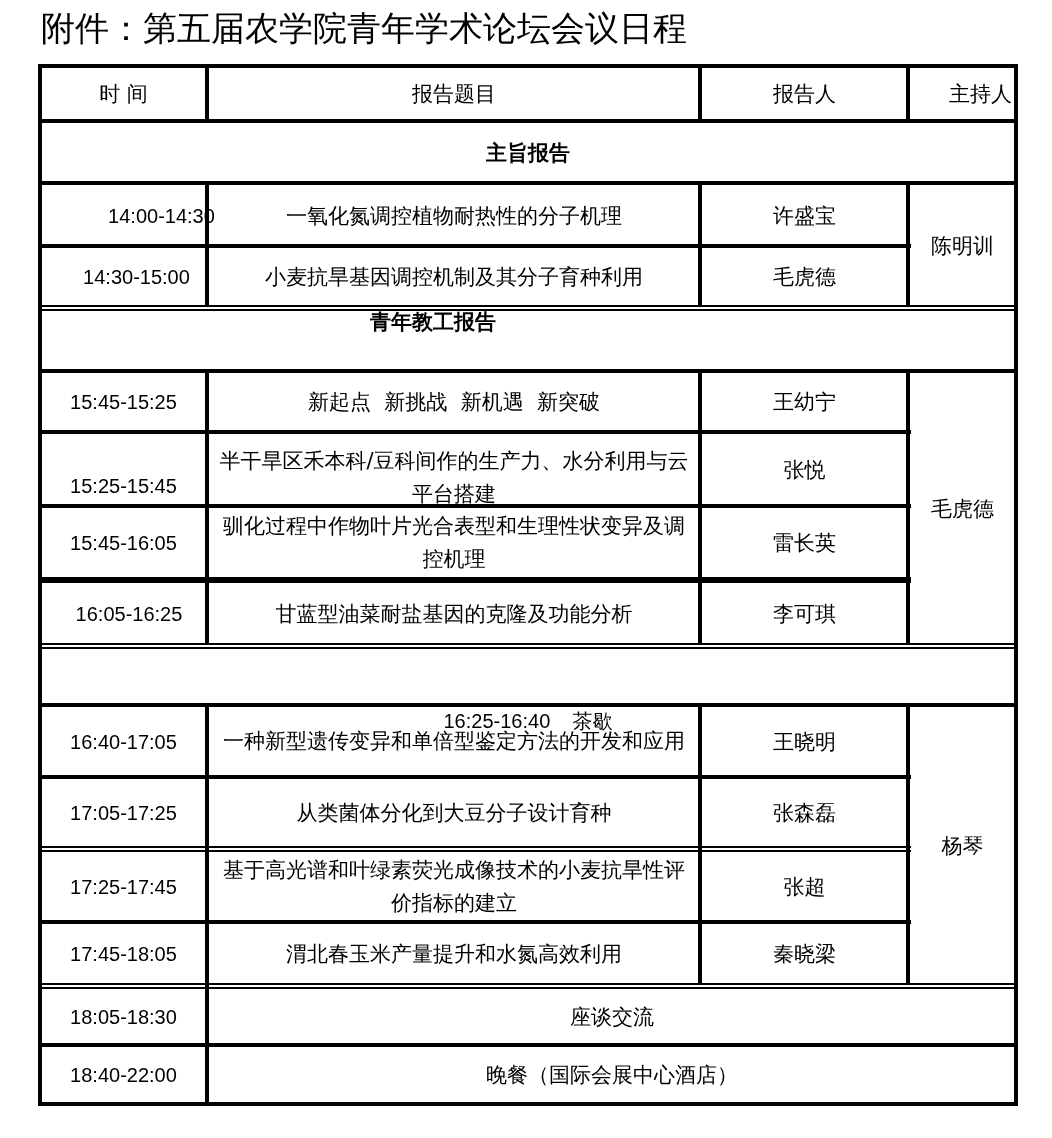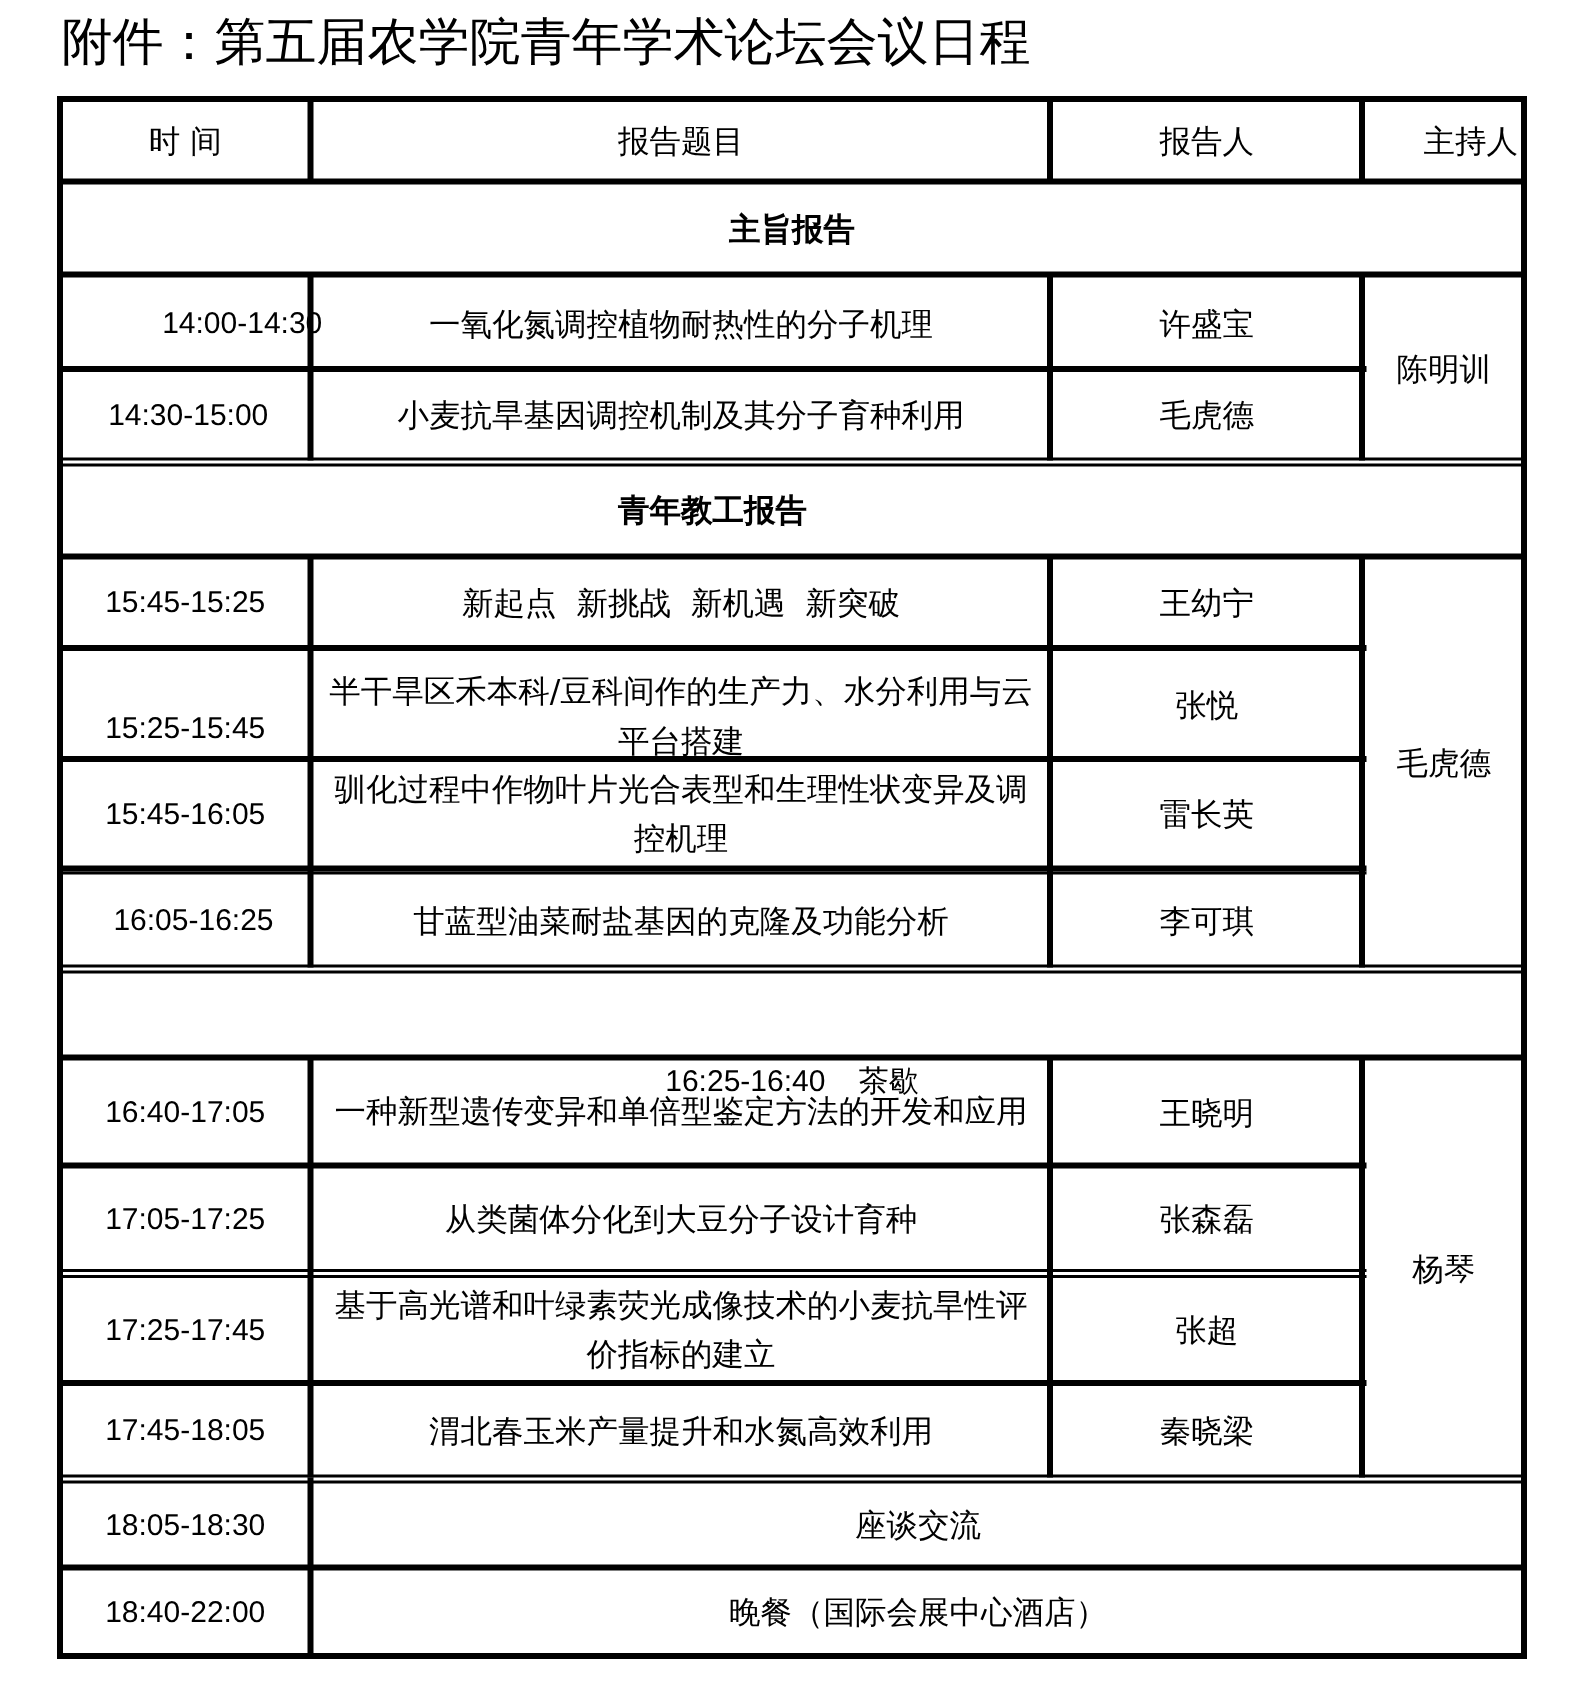--- a/index.html
+++ b/index.html
@@ -26,27 +26,27 @@
   <div class="cell" style="left:210px;top:68px;width:488px;height:51px;">报告题目</div>
   <div class="cell" style="left:703px;top:68px;width:203px;height:51px;">报告人</div>
   <div class="cell" style="left:911px;top:68px;width:103px;height:51px;padding-left:36px;">主持人</div>
 
   <div class="cell bold" style="left:42px;top:124px;width:972px;height:57px;">主旨报告</div>
 
   <div class="cell time" style="left:42px;top:187px;width:163px;height:57px;margin-left:38px;">14:00-14:30</div>
   <div class="cell" style="left:210px;top:187px;width:488px;height:57px;">一氧化氮调控植物耐热性的分子机理</div>
   <div class="cell" style="left:703px;top:187px;width:203px;height:57px;">许盛宝</div>
 
-  <div class="cell time" style="left:31px;top:249px;width:189px;height:56px;">14:30-15:00</div>
+  <div class="cell time" style="left:42px;top:249px;width:189px;height:56px;">14:30-15:00</div>
   <div class="cell" style="left:210px;top:249px;width:488px;height:56px;">小麦抗旱基因调控机制及其分子育种利用</div>
   <div class="cell" style="left:703px;top:249px;width:203px;height:56px;">毛虎德</div>
 
   <div class="cell" style="left:911px;top:187px;width:103px;height:118px;">陈明训</div>
 
-  <div class="cell bold" style="left:42px;top:311px;width:782px;height:58px;margin-left:42px;">青年教工报告</div>
+  <div class="cell bold" style="left:42px;top:293px;width:782px;height:58px;">青年教工报告</div>
 
   <div class="cell time" style="left:42px;top:374px;width:163px;height:56px;">15:45-15:25</div>
   <div class="cell" style="left:210px;top:374px;width:488px;height:56px;white-space:pre;">新起点  新挑战  新机遇  新突破</div>
   <div class="cell" style="left:703px;top:374px;width:203px;height:56px;">王幼宁</div>
 
   <div class="cell time" style="left:42px;top:435px;width:163px;height:69px;margin-top:16px;">15:25-15:45</div>
   <div class="cell wrap" style="left:210px;top:435px;width:488px;height:85px;line-height:33px;padding:0;">半干旱区禾本科/豆科间作的生产力、水分利用与云平台搭建</div>
   <div class="cell" style="left:703px;top:435px;width:203px;height:69px;">张悦</div>
 
   <div class="cell time" style="left:42px;top:509px;width:163px;height:68px;">15:45-16:05</div>

